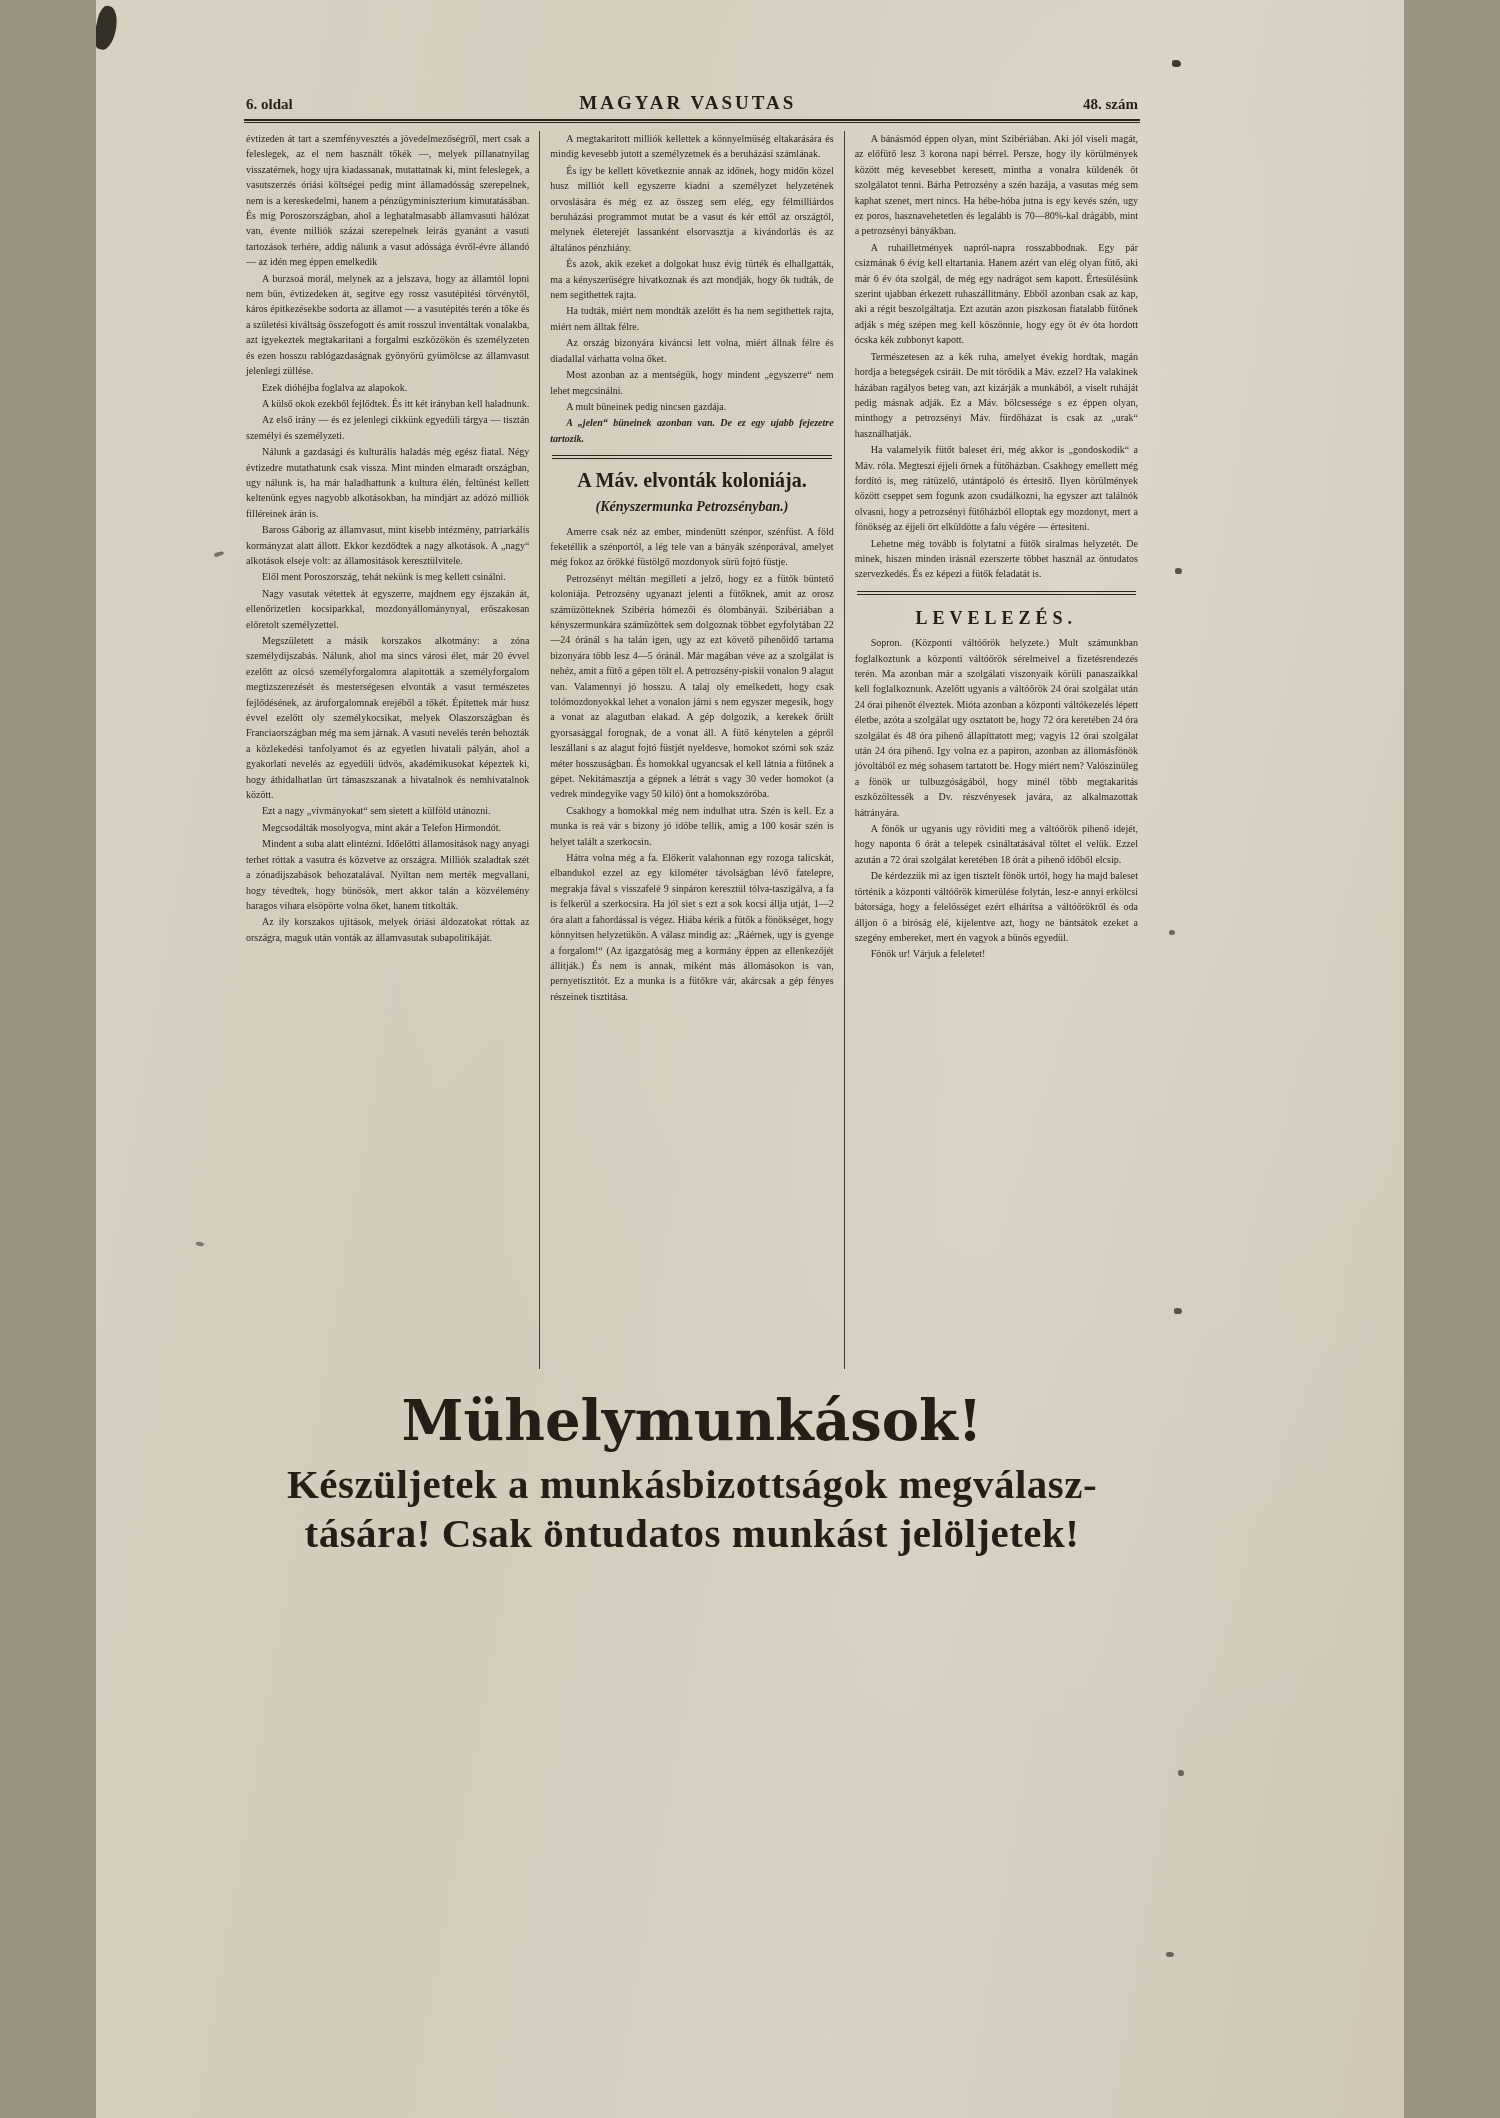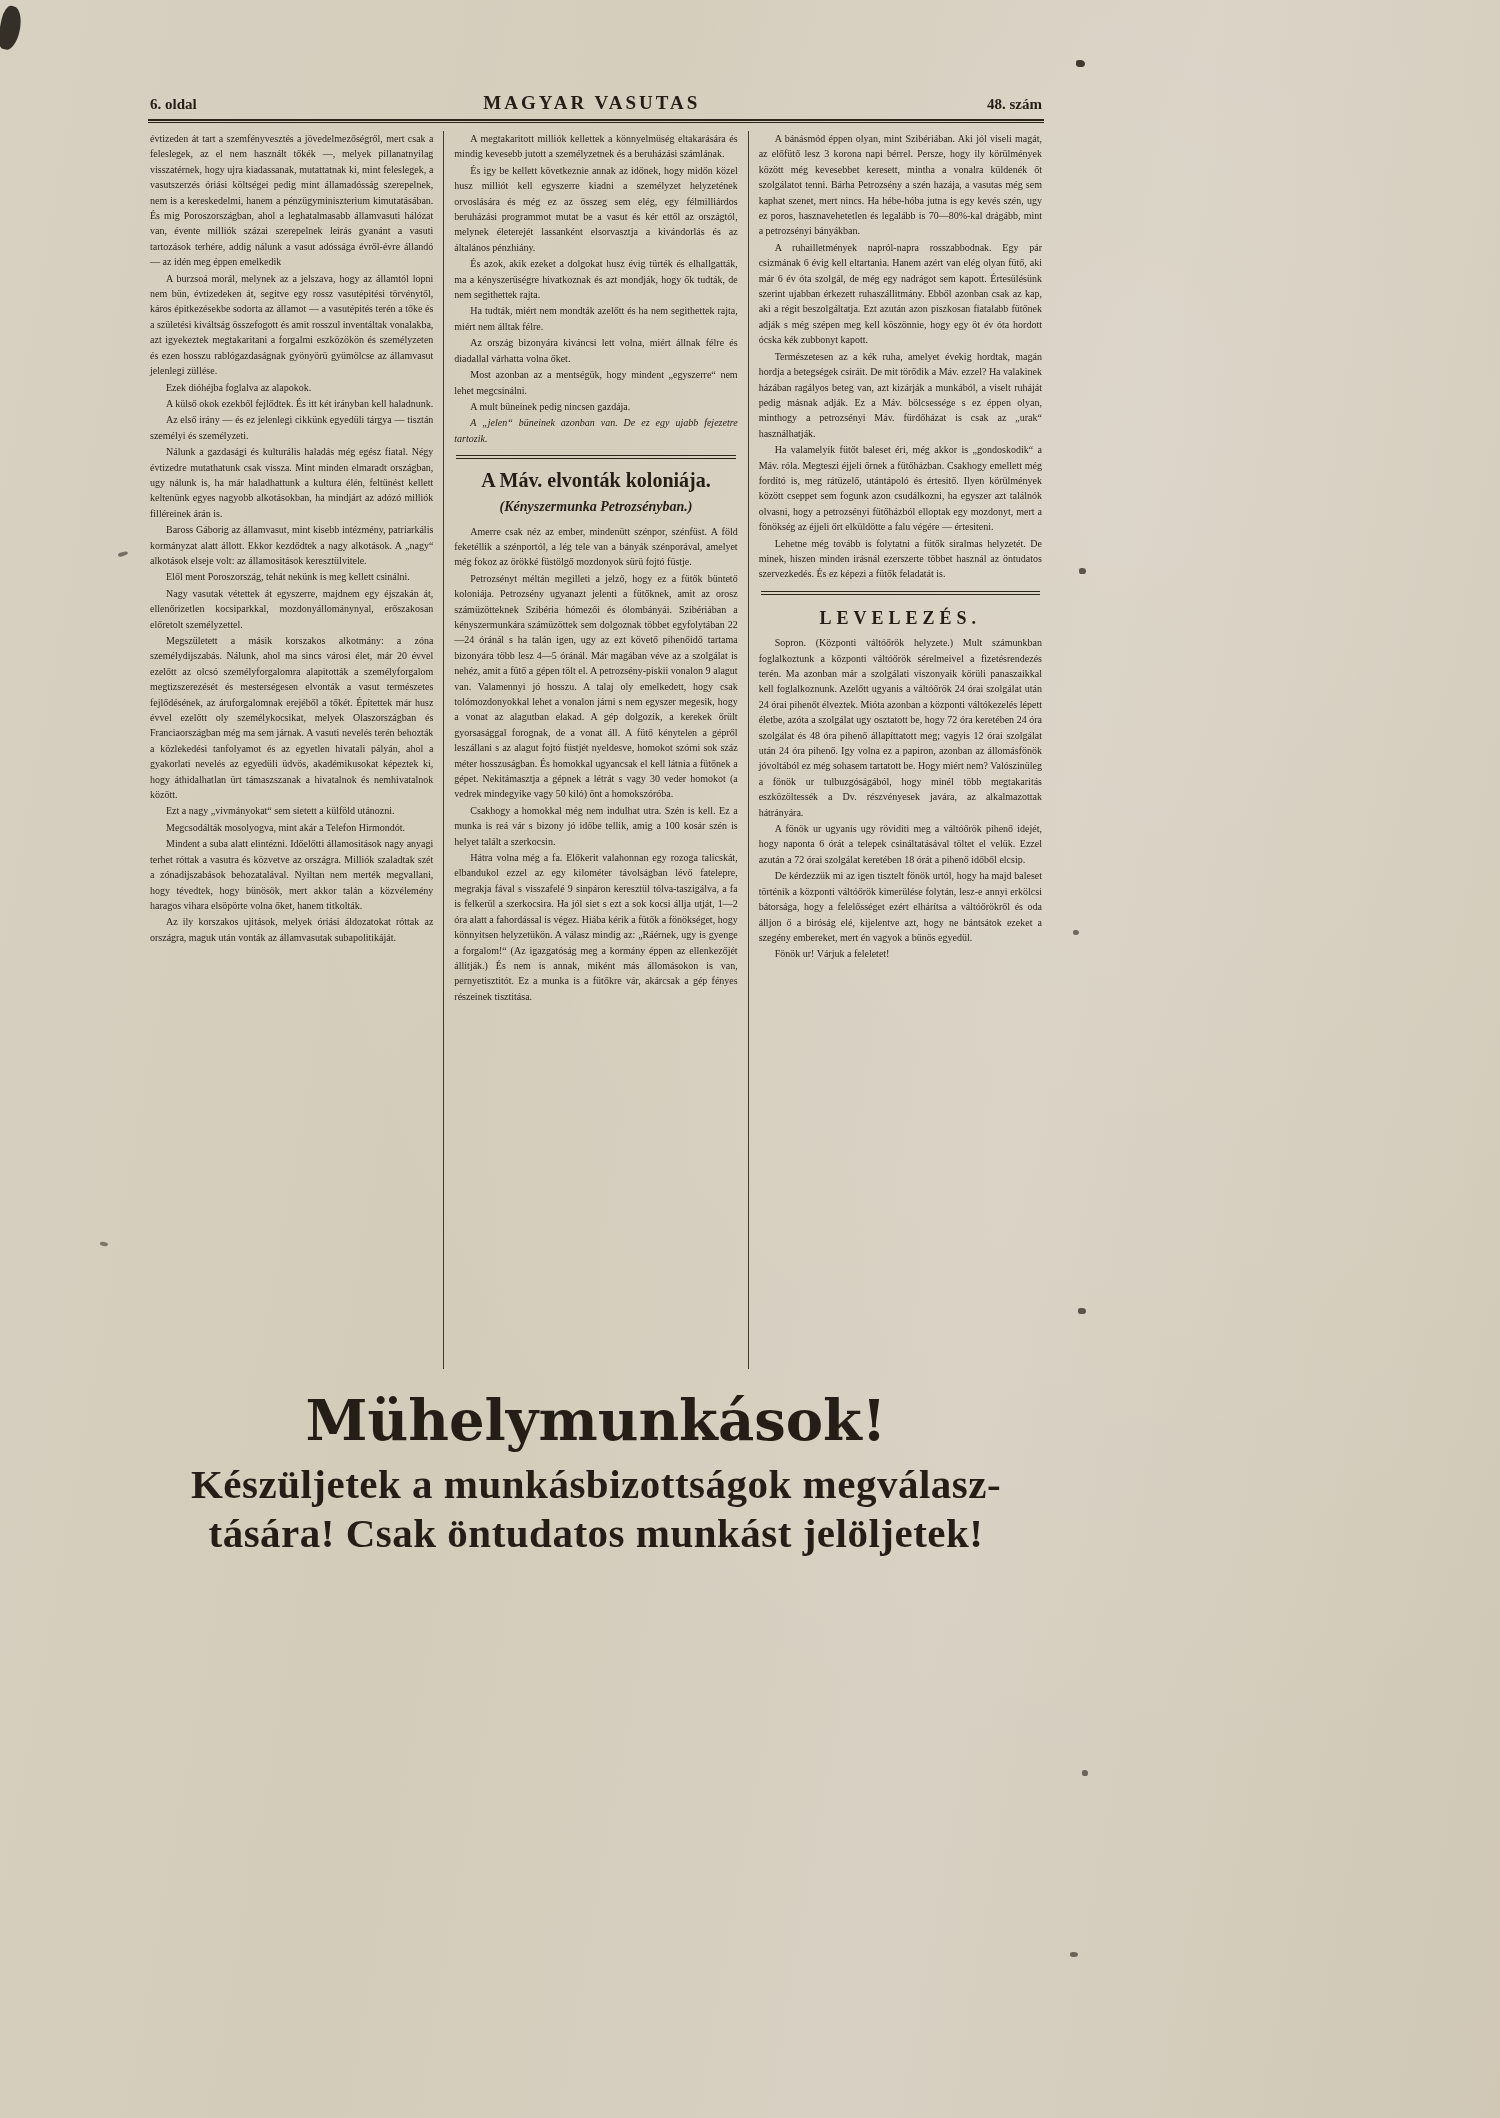--- a/index.html
+++ b/index.html
@@ -1,19 +1,19 @@
 <!DOCTYPE html>
 <html><head>
 <meta charset="utf-8">
 <style>
   * { margin:0; padding:0; box-sizing:border-box; }
   html,body { background:#9a937f; }
   .page {
     position:relative;
-    width:1500px; height:2118px;
+    width:1308px; height:2118px;
     margin:0 auto;
     background:
       radial-gradient(ellipse at 75% 20%, rgba(255,255,255,0.10), rgba(0,0,0,0) 60%),
       linear-gradient(100deg, #d8d1c2 0%, #d3ccba 35%, #d8d1c3 65%, #d0c8b5 100%);
     font-family:"Liberation Serif","DejaVu Serif",serif;
     color:#241e16;
     overflow:hidden;
   }
   .content { position:absolute; left:148px; top:44px; width:896px; }
 
@@ -26,21 +26,21 @@
 
   
   .columns { display:flex; margin-top:8px; height:1238px; overflow:hidden; }
   .col { flex:1 1 0; padding:0 10px; overflow:hidden; }
   .col.first { padding-left:2px; }
   .col.last { padding-right:2px; }
   .col-divider { width:1px; background:#433c2e; flex:0 0 1px; }
 
   .col p { font-size:10px; line-height:15.4px; text-align:justify; text-indent:16px; margin-bottom:1px; }
   .col p.noindent { text-indent:0; }
-  .col p.italic { font-style:italic; }
+  .col p.italic { font-style:italic;font-weight:bold; }
   .col p.rule { height:4px; border-top:1px solid #2b2419; border-bottom:1px solid #2b2419; margin:9px 2px; text-indent:0; }
   .col p.headline { font-size:20px; font-weight:bold; text-align:center; text-indent:0; line-height:1.2; margin:8px 0 7px 0; }
   .col p.subhead { font-size:14px; font-weight:bold; font-style:italic; text-align:center; text-indent:0; margin-bottom:9px; }
   .col p.section-title { font-size:18px; font-weight:bold; text-align:center; letter-spacing:5px; text-indent:0; margin:16px 0 9px 0; }
 
   
   .announcement { margin-top:22px; text-align:center; }
   .ann-title { font-size:56px; font-weight:bold; letter-spacing:0px; line-height:1.05; margin-bottom:10px; font-family:"DejaVu Serif","Liberation Serif",serif; }
   .ann-line { font-size:41px; font-weight:bold; line-height:1.2; letter-spacing:0.5px; font-family:"Liberation Serif",serif; }
 

